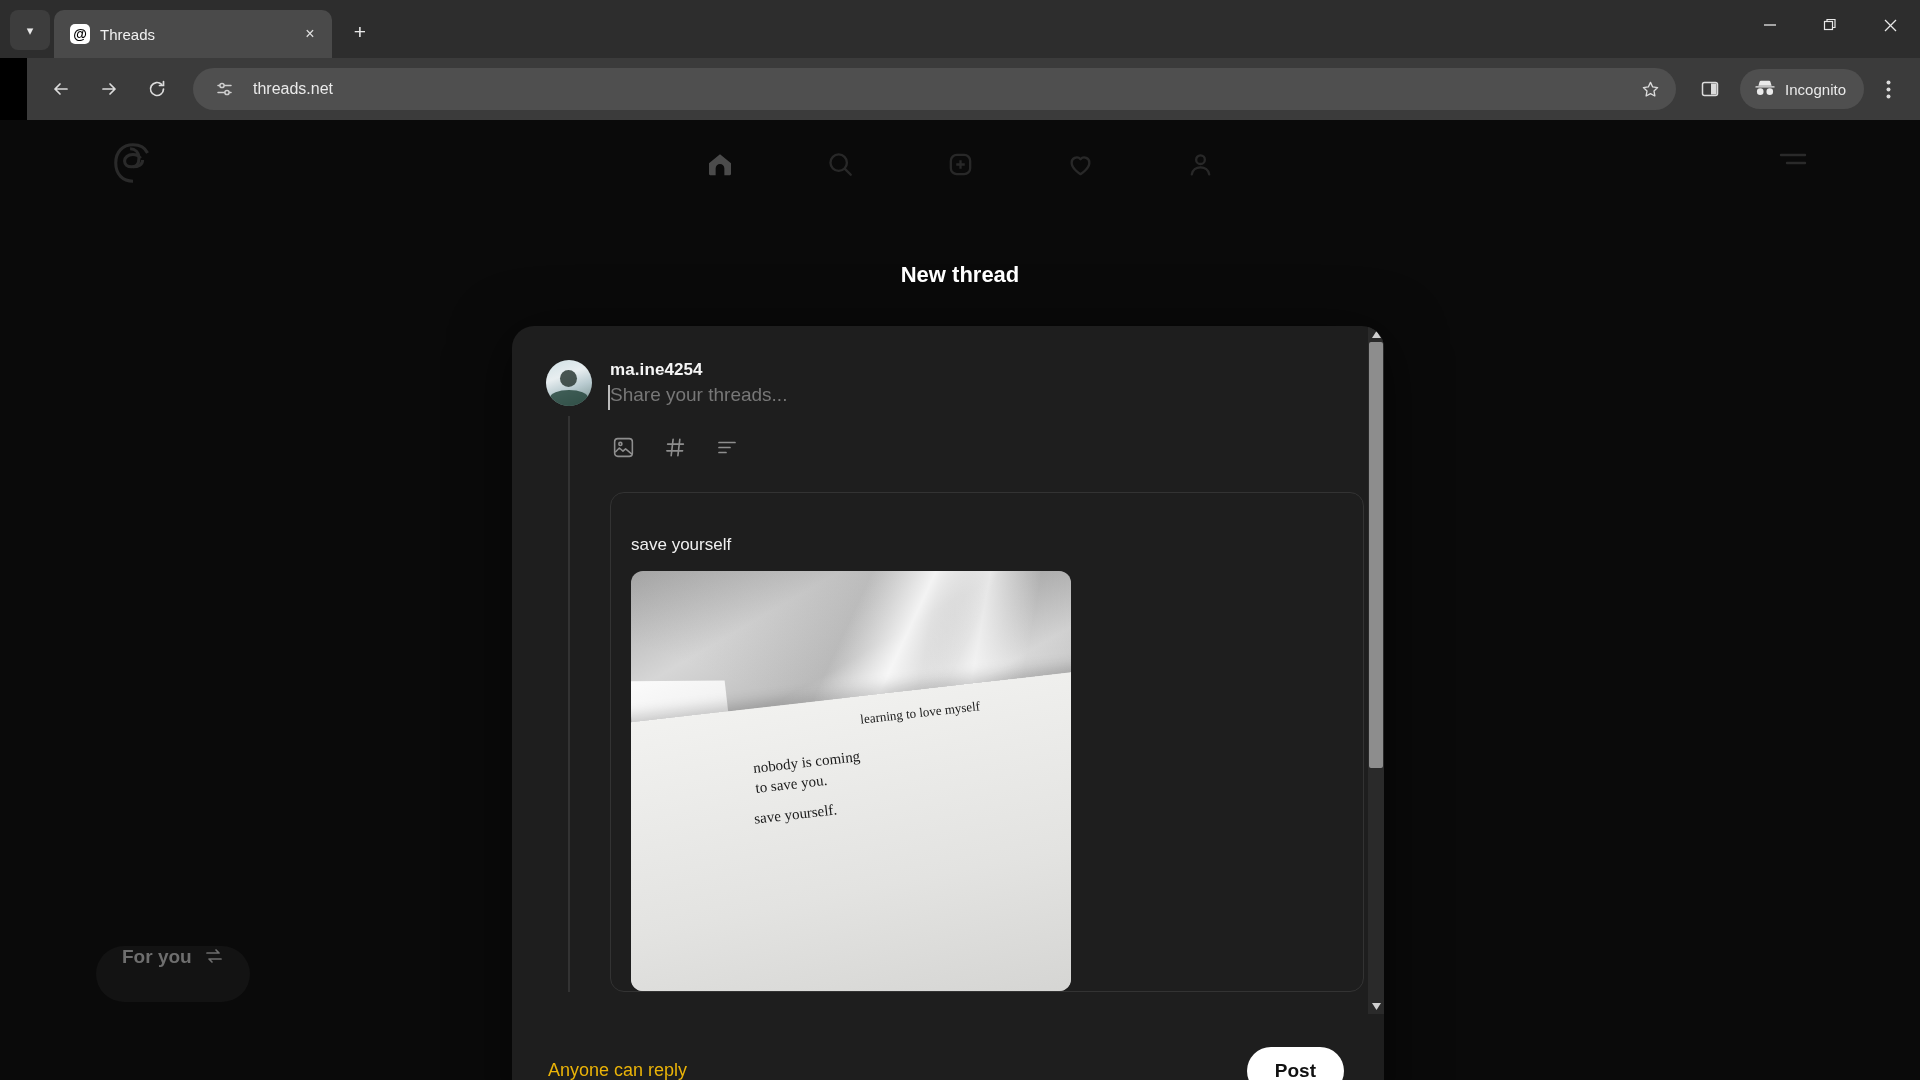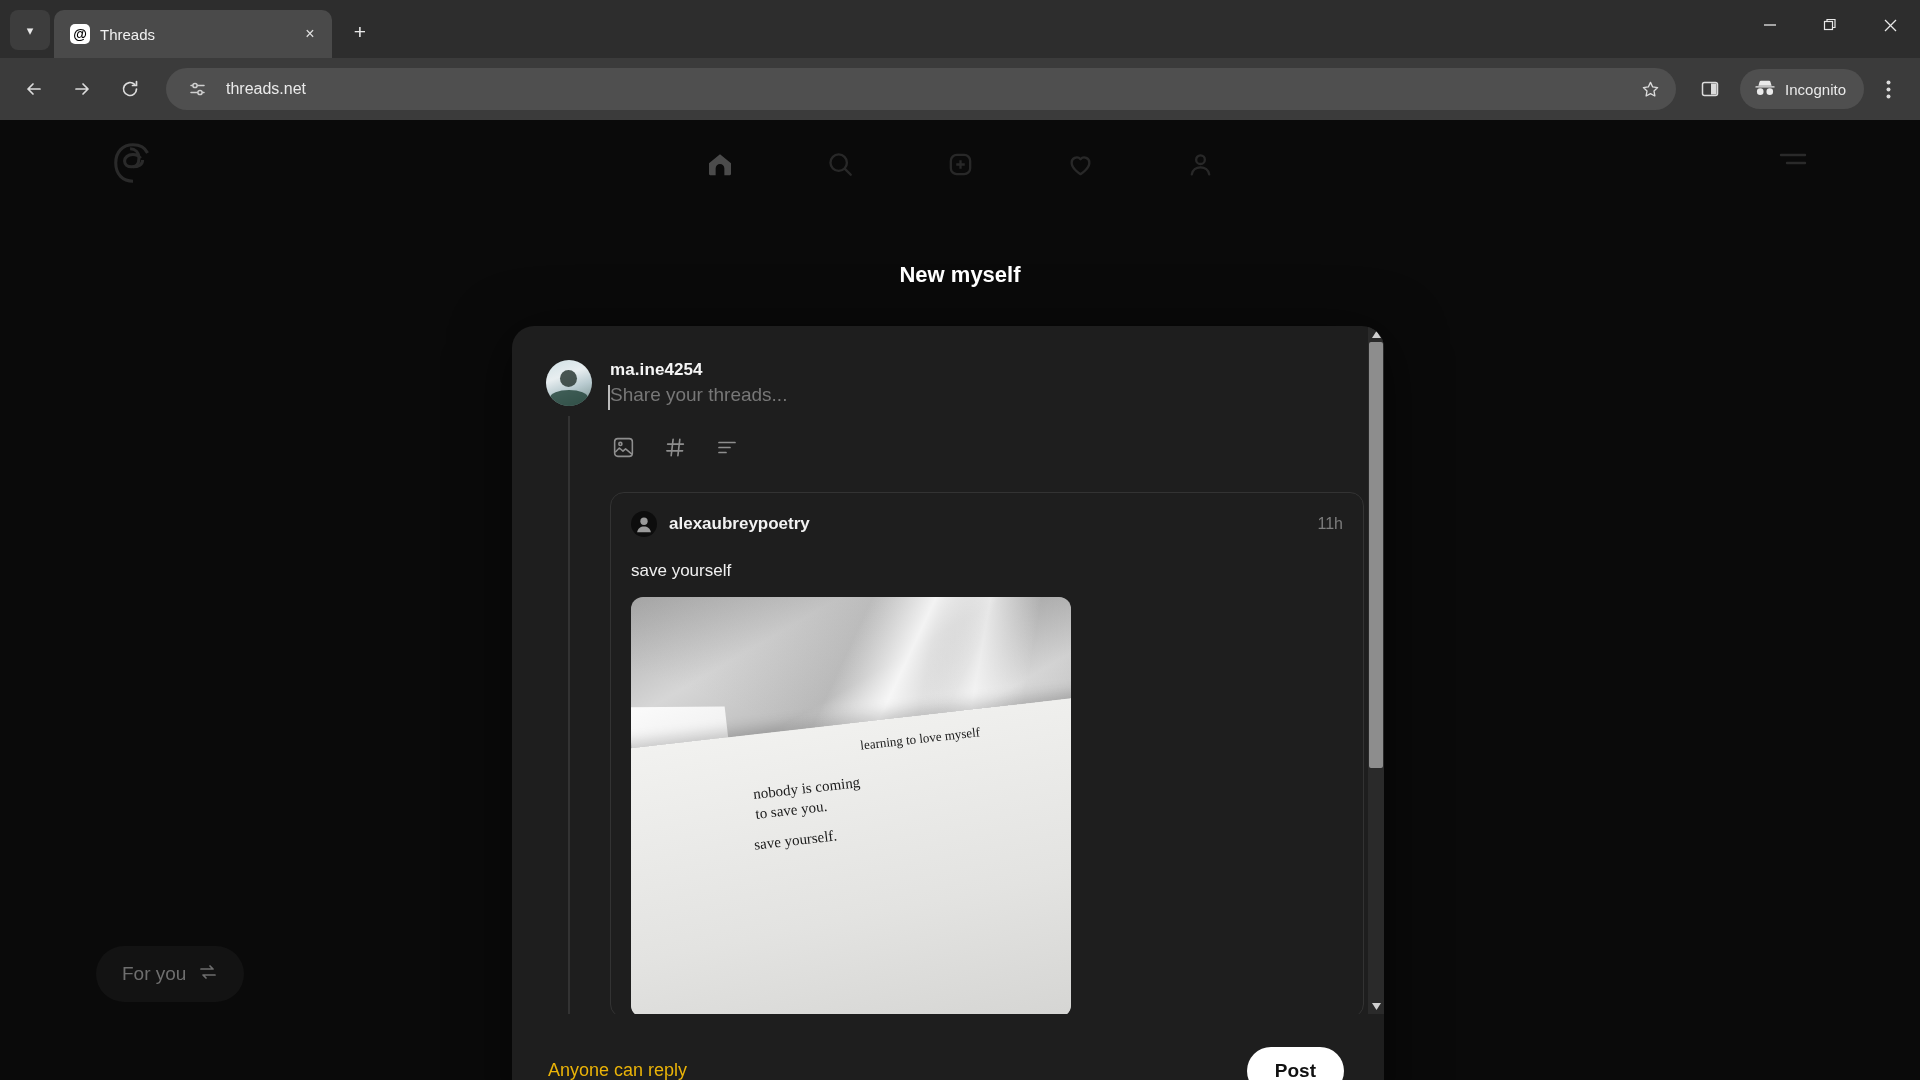--- a/index.html
+++ b/index.html
@@ -41,21 +41,21 @@
   .newtab {
     width: 36px; height: 36px; margin: 0 0 8px 10px;
     display: flex; align-items: center; justify-content: center;
     color: #e8e8e8; border-radius: 50%;
   }
   .wincontrols { position: absolute; right: 0; top: 0; height: 58px; display: flex; }
   .wc { width: 60px; height: 50px; display: flex; align-items: center; justify-content: center; color: #e8e8e8; }
 
   .toolbar {
     height: 62px; background: #3b3b3b;
-    display: flex; align-items: center; padding: 0 12px; gap: 4px; flex: none;
+    display: flex; align-items: center; padding: 0 12px; gap: 4px; flex: none; margin-left: 27px;
   }
   .navbtn { width: 44px; height: 44px; display: flex; align-items: center; justify-content: center; color: #dcdcdc; border-radius: 50%; }
   .omnibox {
     flex: 1; height: 42px; background: #4f4f4f; border-radius: 21px;
     display: flex; align-items: center; padding: 0 8px 0 18px; margin: 0 10px; gap: 14px;
   }
   .omni-url { color: #eaeaea; font-size: 16px; flex: 1; }
   .omni-icon { width: 28px; height: 28px; display: flex; align-items: center; justify-content: center; color: #cfcfcf; }
   .star-btn { width: 36px; height: 36px; display: flex; align-items: center; justify-content: center; color: #dcdcdc; border-radius: 50%; }
   .split-btn { width: 40px; height: 40px; display: flex; align-items: center; justify-content: center; color: #dcdcdc; }
@@ -76,22 +76,22 @@
   .logo { position: absolute; left: 110px; top: 20px; width: 46px; height: 46px; color: #4a4a4a; }
   .navicons { position: absolute; left: 50%; transform: translateX(-50%); display: flex; gap: 76px; align-items: center; top: 22px; }
   .navicon { width: 44px; height: 44px; display: flex; align-items: center; justify-content: center; color: #474747; }
   .navicon.active { color: #8c8c8c; }
   .hamburger { position: absolute; right: 112px; top: 28px; color: #4a4a4a; }
 
   .foryou {
     position: absolute; left: 96px; bottom: 78px;
     height: 56px; padding: 0 26px; border-radius: 28px;
     background: #131313;
-    display: flex; align-items: center; gap: 12px;
-    color: #6e6e6e; font-size: 19px; font-weight: 400;
+    display: flex; gap: 12px;
+    color: #6e6e6e; font-size: 19px; font-weight: 700;
   }
 
   .bgpost {
     position: absolute; left: 545px; bottom: 0; width: 700px;
     display: flex; gap: 16px; padding-bottom: 8px; opacity: .62;
   }
   .bgpost-av {
     width: 46px; height: 46px; border-radius: 50%;
     background: #0d0d0d; flex: none; position: relative;
     display: flex; align-items: center; justify-content: center;
@@ -396,21 +396,21 @@
       <div class="bgpost-body">
         <div class="bgpost-top">
           <span class="bgpost-name">the_deep_thinker</span>
           <span class="bgpost-time">7h</span>
           <span class="bgpost-dots">•••</span>
         </div>
         <div class="bgpost-text">I miss you 😔</div>
       </div>
     </div>
 
-    <div class="modal-title">New myself</div>
+    <div class="modal-title">New thread</div>
 
     <div class="modal">
       <div class="modal-scrollarea">
 
         <div class="composer">
           <div class="av-col">
             <div class="avatar"></div>
             <div class="threadline"></div>
           </div>
           <div class="comp-body">
@@ -434,30 +434,20 @@
                 </svg>
               </span>
               <span class="tool">
                 <svg width="24" height="24" viewBox="0 0 24 24" fill="none" stroke="currentColor" stroke-width="1.7" stroke-linecap="round">
                   <path d="M4 7.5h16M4 12.5h11M4 17.5h7"></path>
                 </svg>
               </span>
             </div>
 
             <div class="quote">
-              <div class="quote-head">
-                <span class="q-av">
-                  <svg width="22" height="22" viewBox="0 0 24 24" fill="#9a9a9a">
-                    <circle cx="12" cy="9" r="4"></circle>
-                      <path d="M4.5 21c.6-4 3.8-6.2 7.5-6.2s6.9 2.2 7.5 6.2z"></path>
-                  </svg>
-                </span>
-                <span class="q-name">alexaubreypoetry</span>
-                <span class="q-time">11h</span>
-              </div>
               <div class="q-text">save yourself</div>
 
               <div class="q-photo">
                 <div class="sheet-light"></div>
                 <div class="card-edge"></div>
                 <div class="card"></div>
                 <div class="poem l1">learning to love myself</div>
                 <div class="poem l2">nobody is coming<br>to save you.</div>
                 <div class="poem l3">save yourself.</div>
                 <div class="faded f1">&nbsp;&nbsp;&nbsp;&nbsp;&nbsp;&nbsp;&nbsp;</div>

